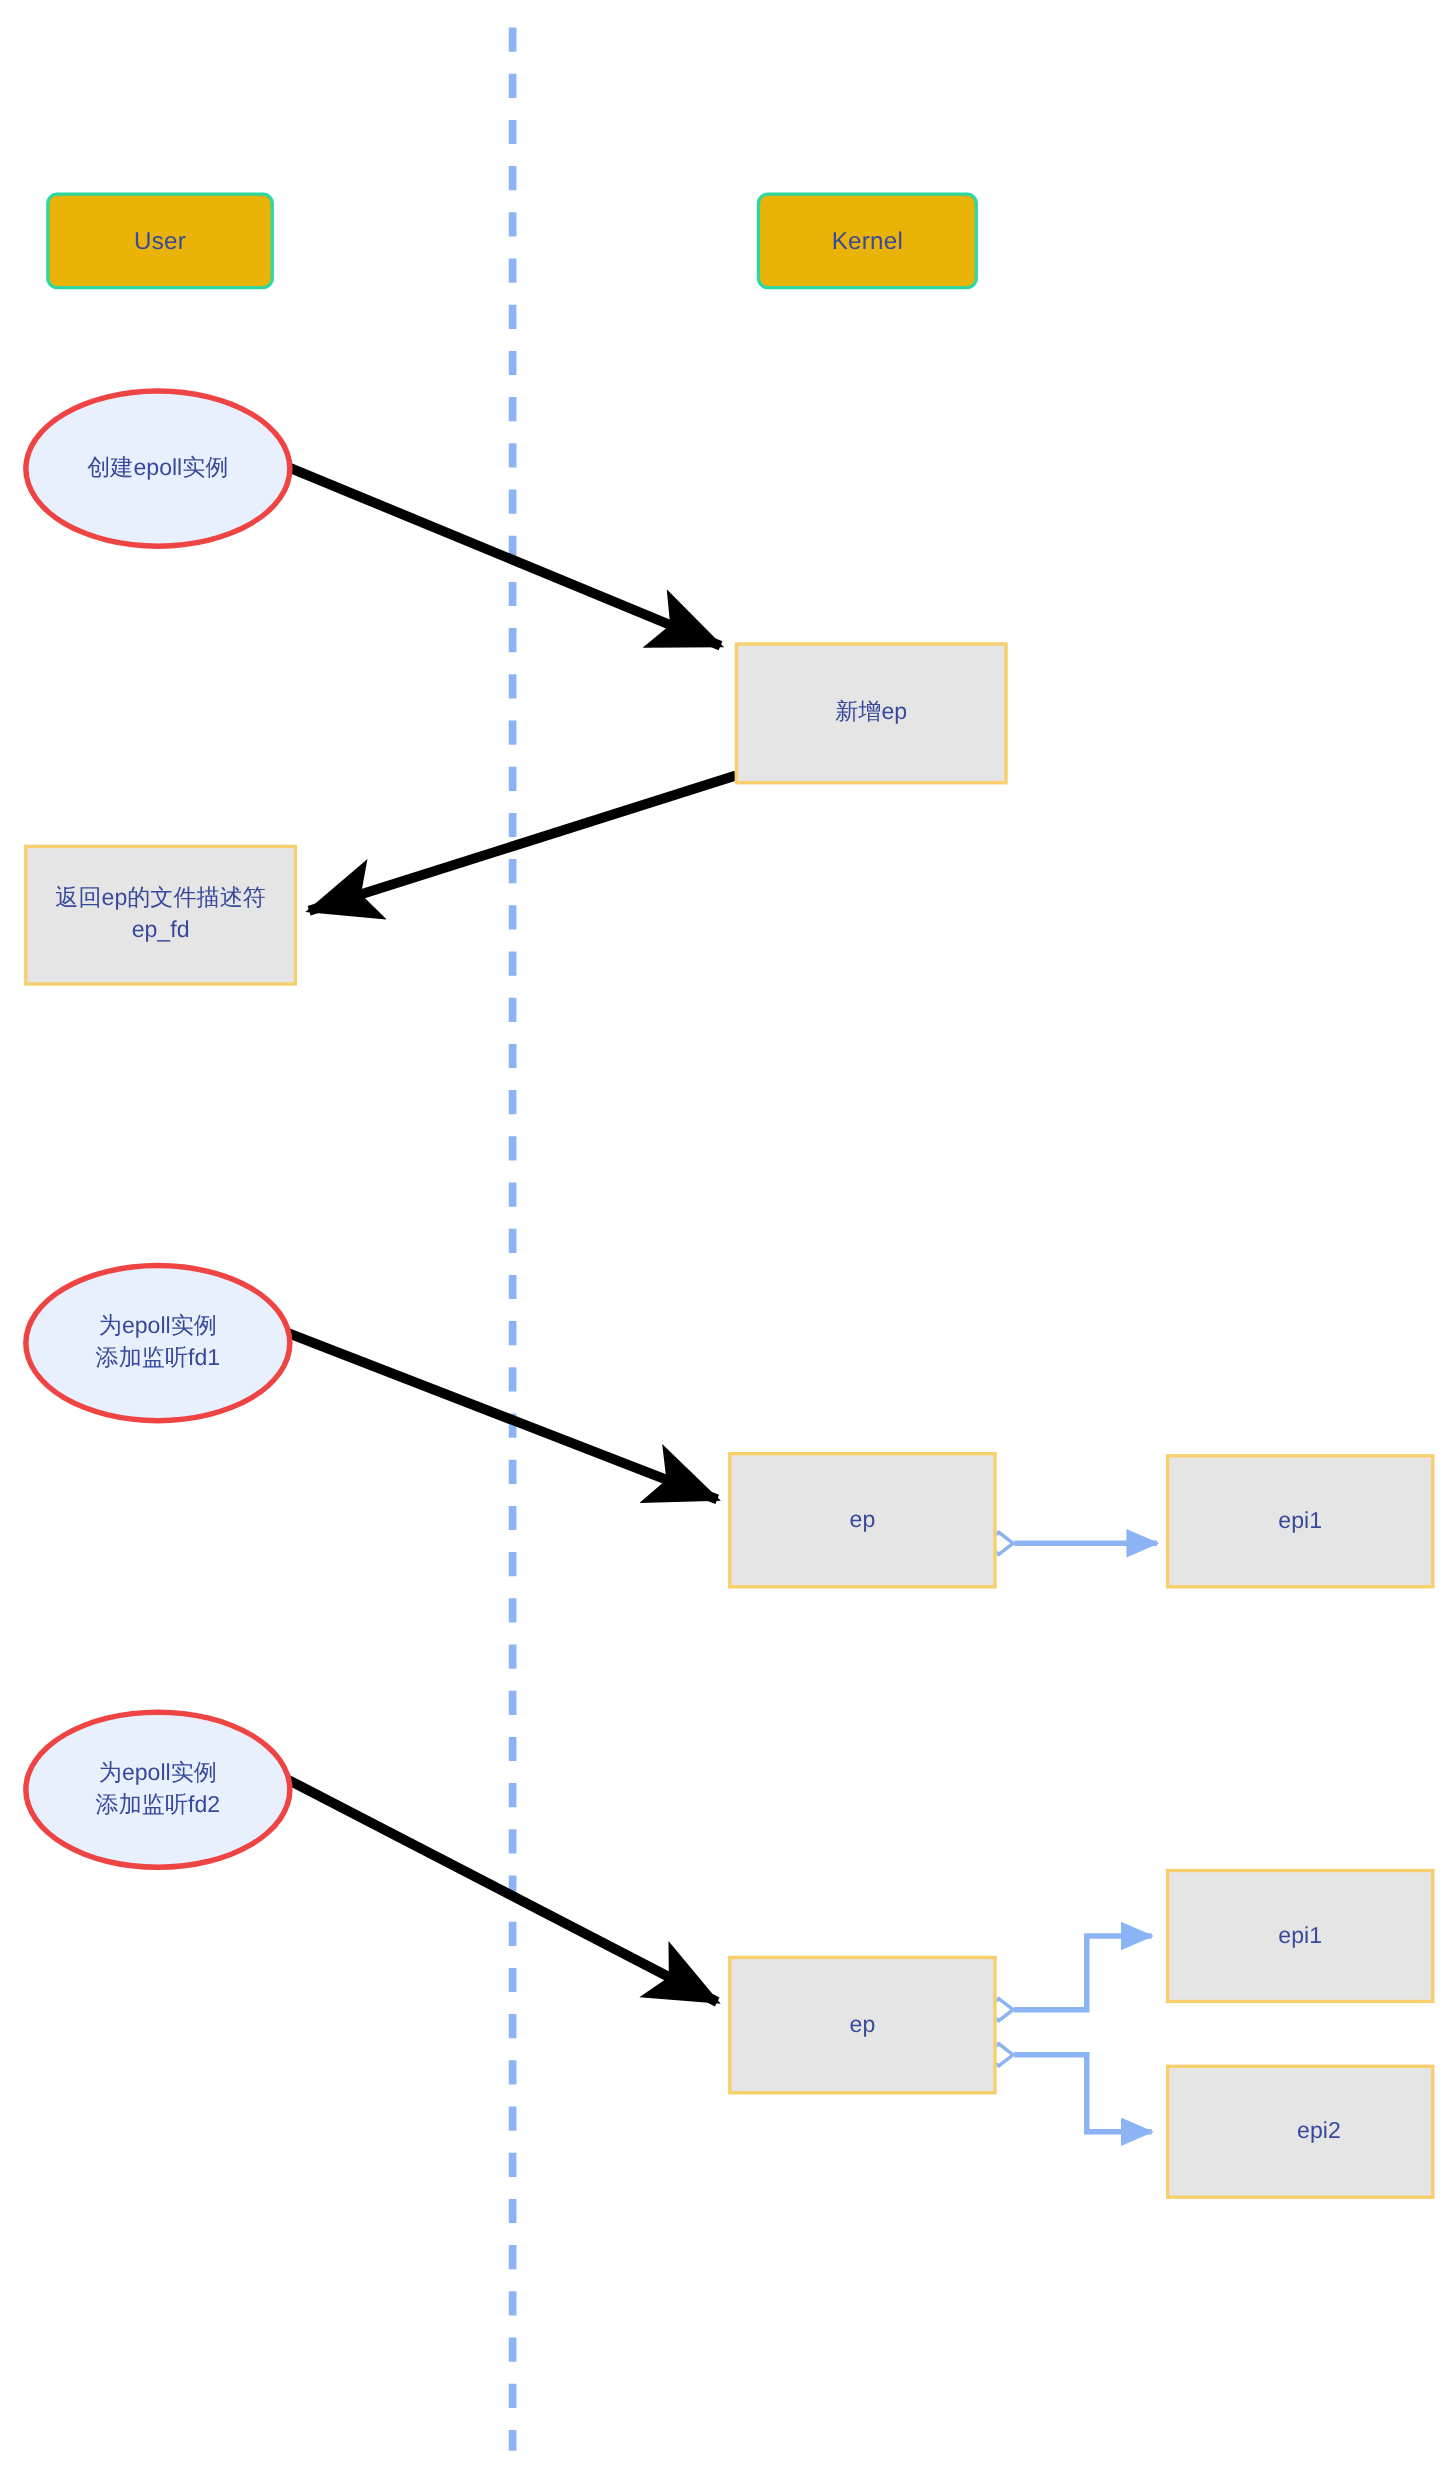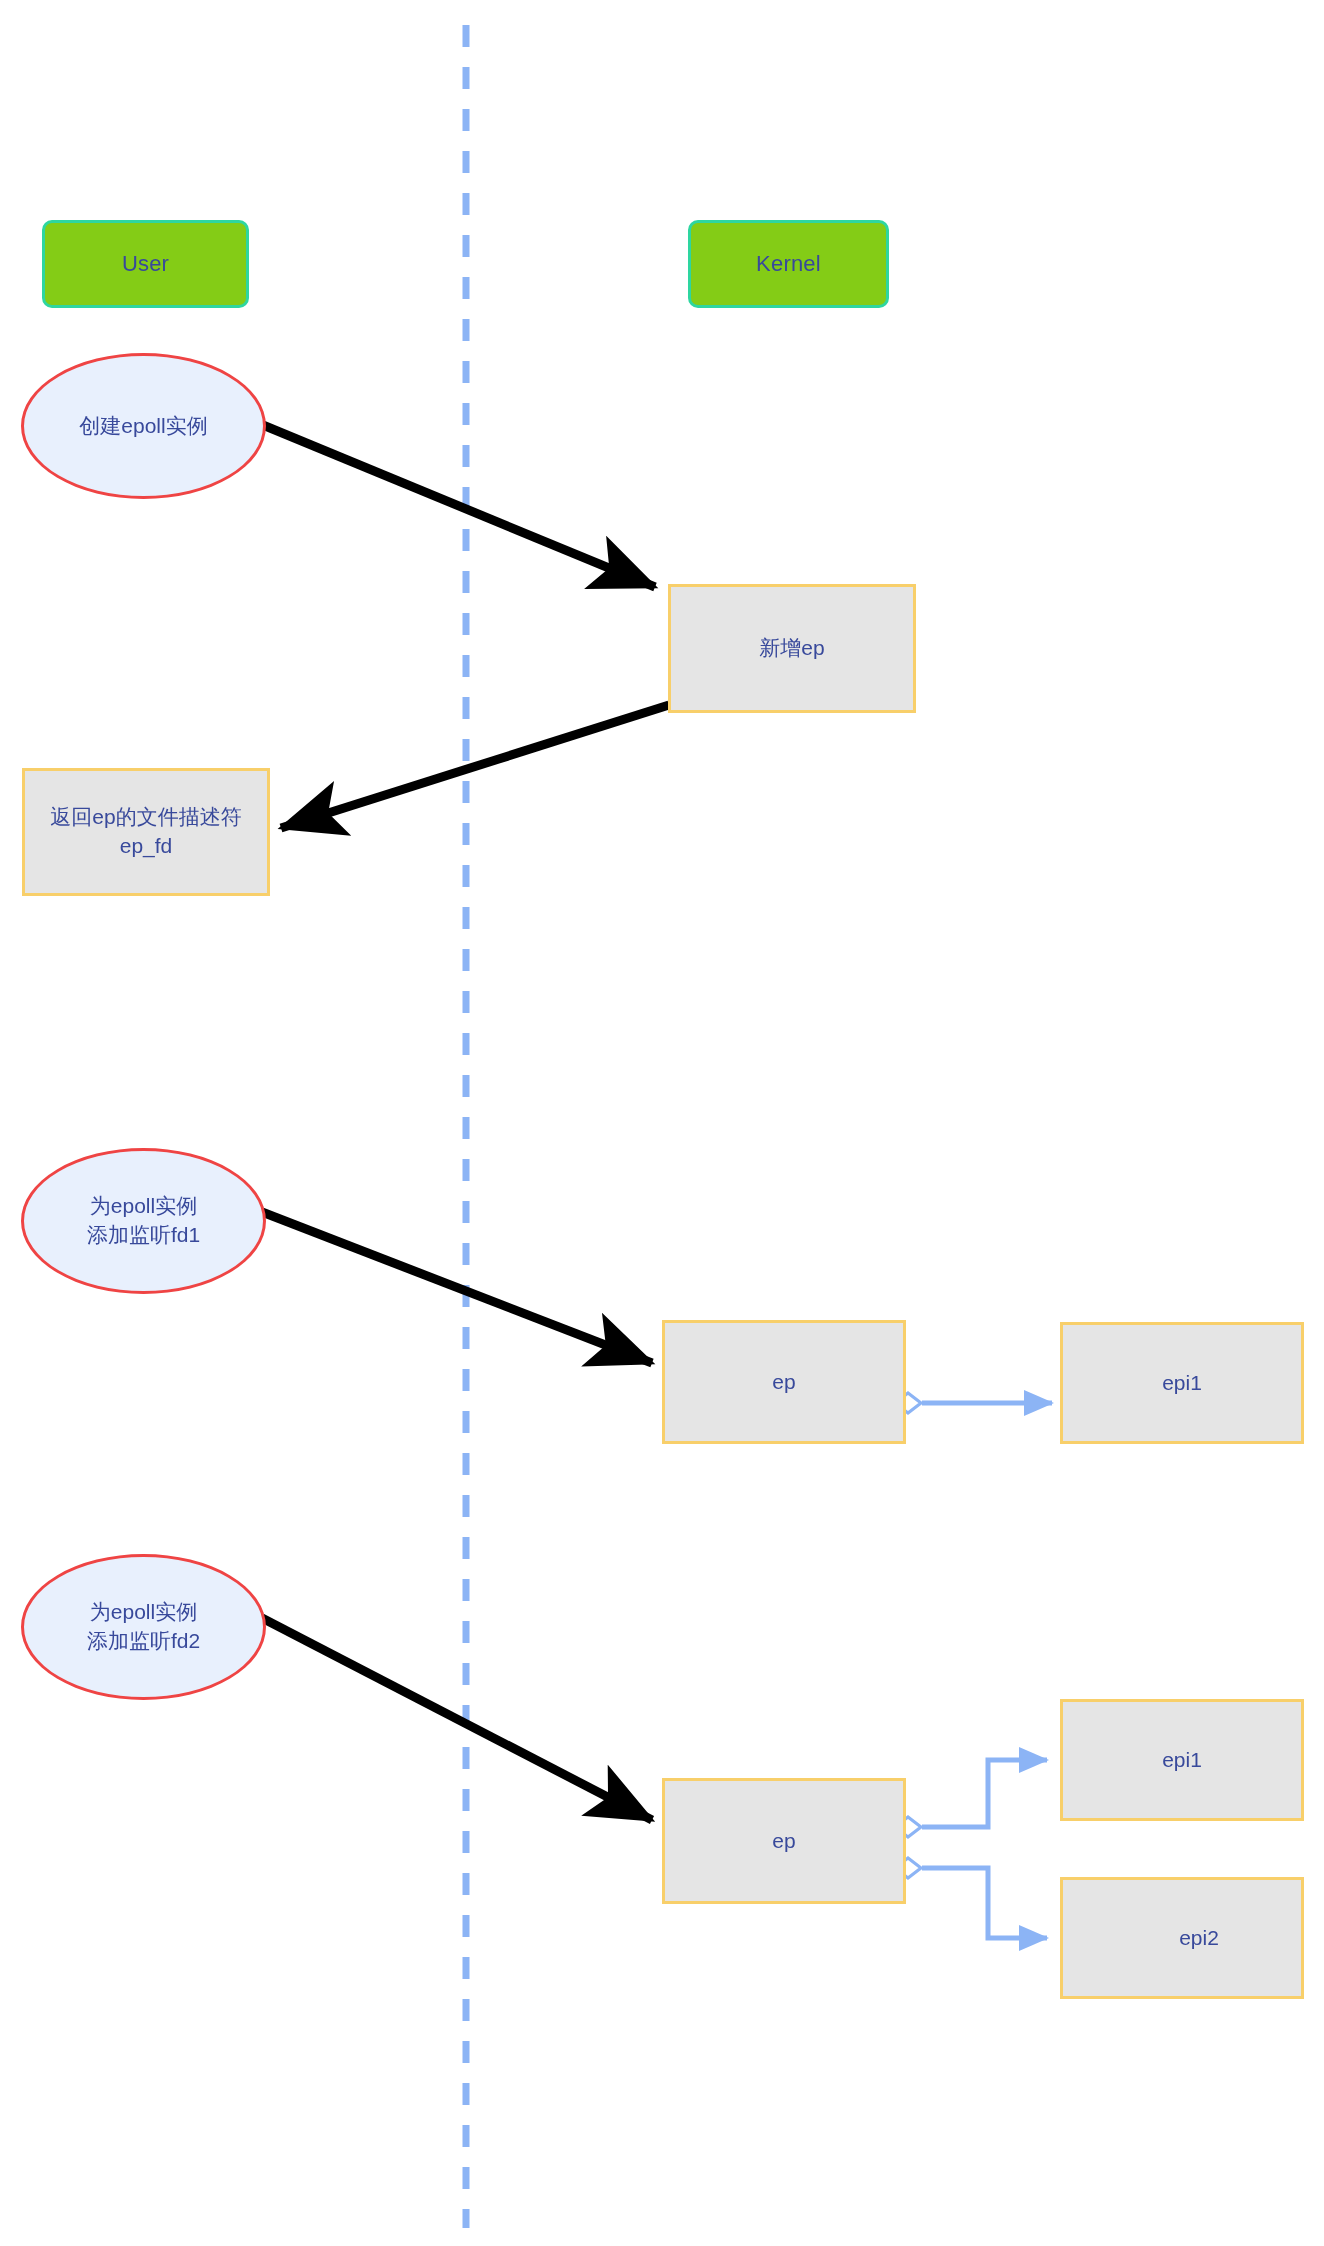--- a/index.html
+++ b/index.html
@@ -29,31 +29,30 @@
     box-sizing: border-box;
     display: flex;
     align-items: center;
     justify-content: center;
     text-align: center;
     color: #38499b;
     z-index: 3;
   }
   
   .lane {
-    background: #84cc16;
+    background: #eab308;
     border: 3px solid #2ed6a0;
     border-radius: 10px;
     font-size: 22px;
     letter-spacing: 0.2px;
-    margin-top: 45px;
   }
   
   .ellipse {
     background: #e8f0fd;
-    border: 3px solid #ef4444;
+    border: 5px solid #ef4444;
     border-radius: 50%;
     font-size: 21px;
     line-height: 1.38;
   }
   
   .card {
     background: #e5e5e5;
     border: 3px solid #f8cf6a;
     font-size: 21px;
     line-height: 1.38;

